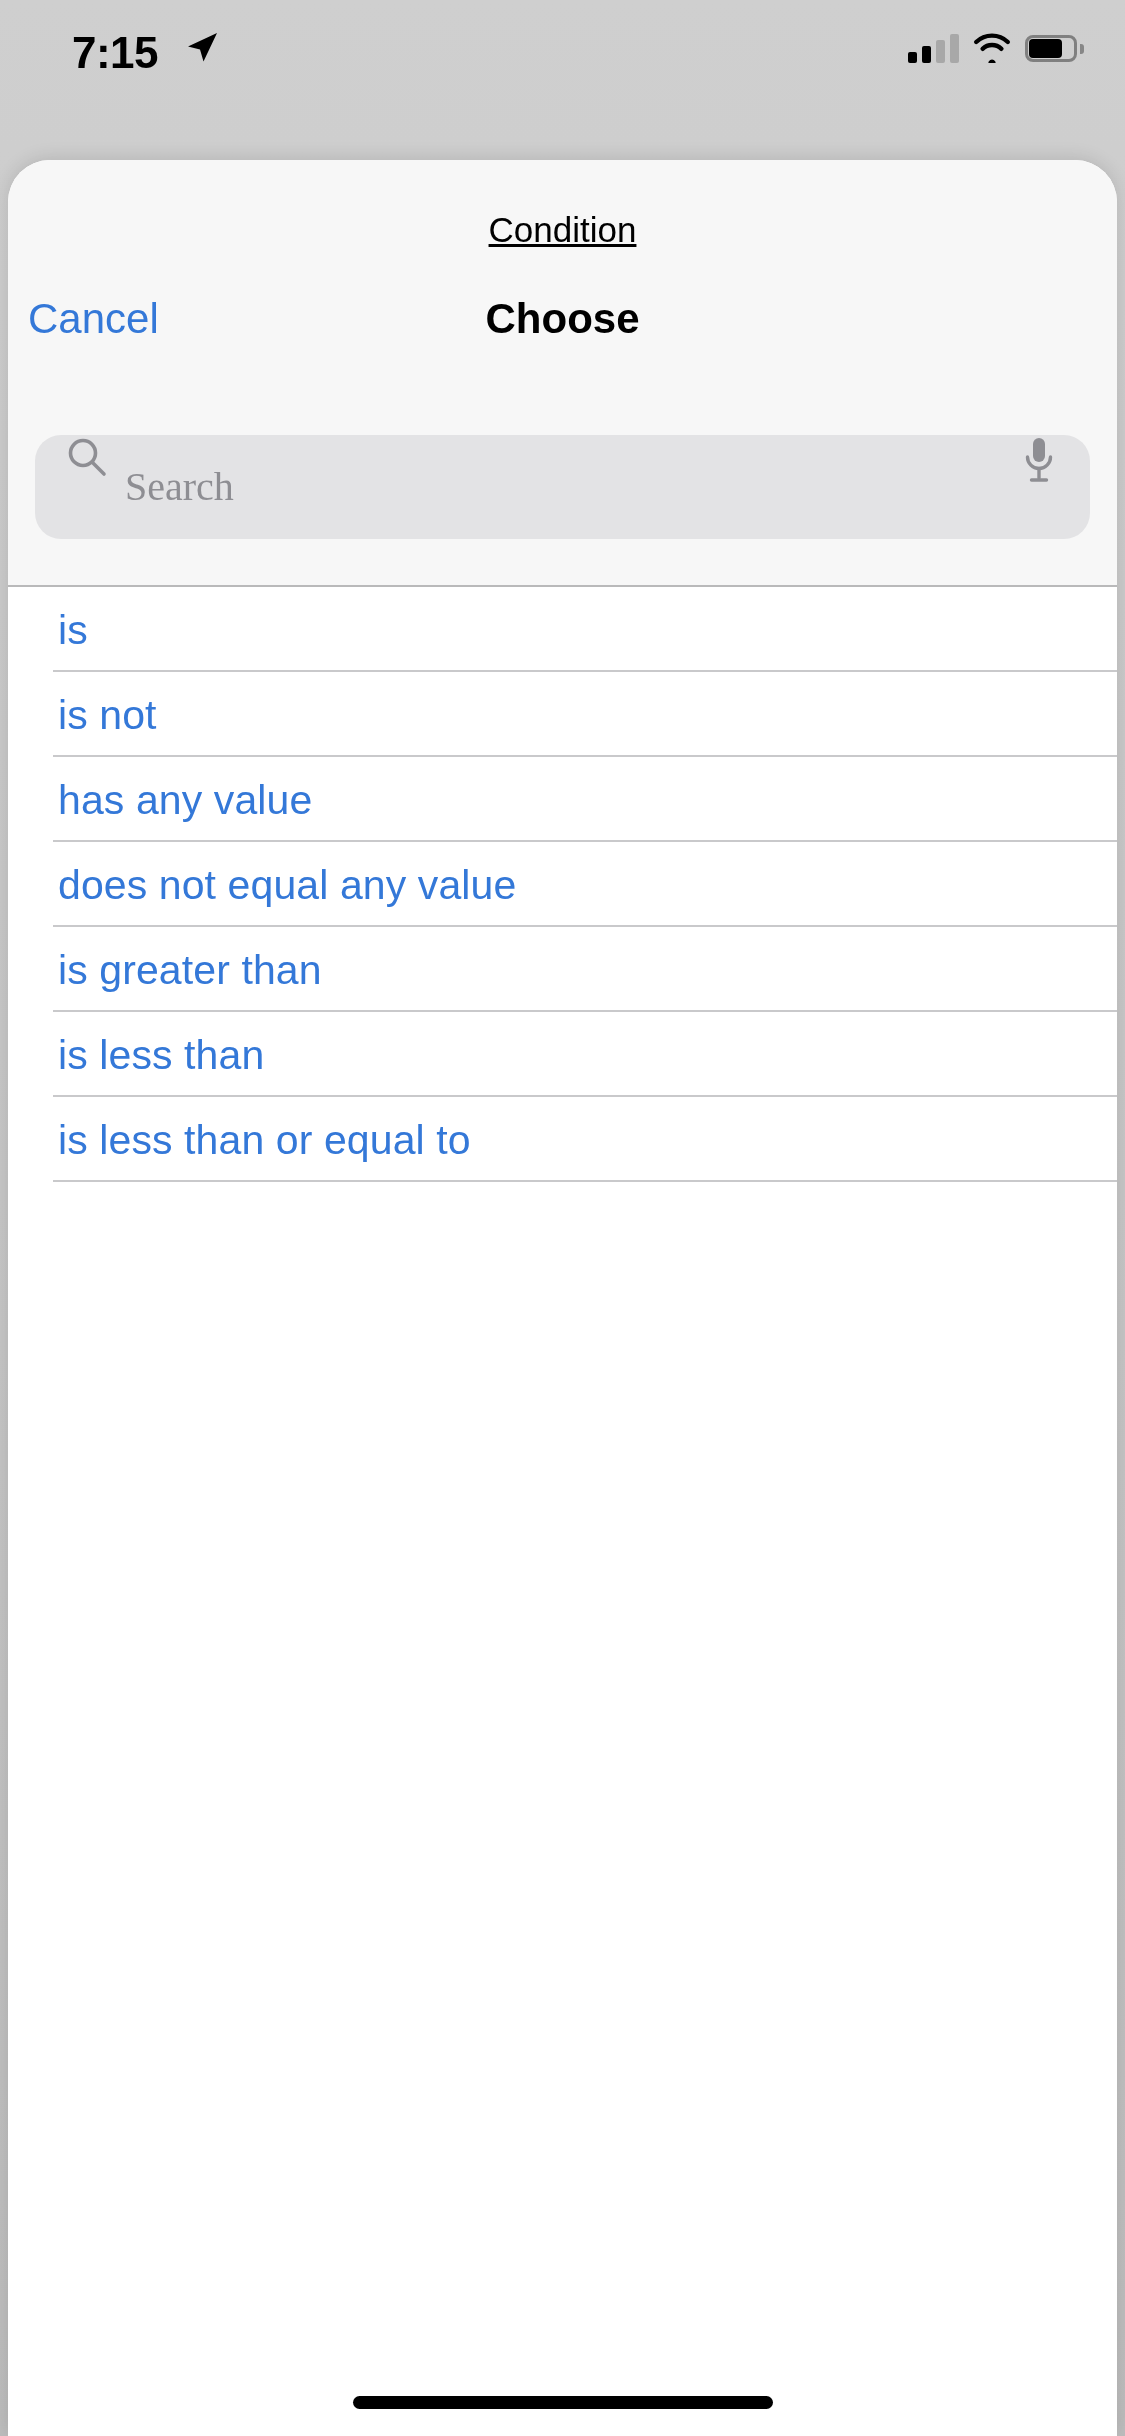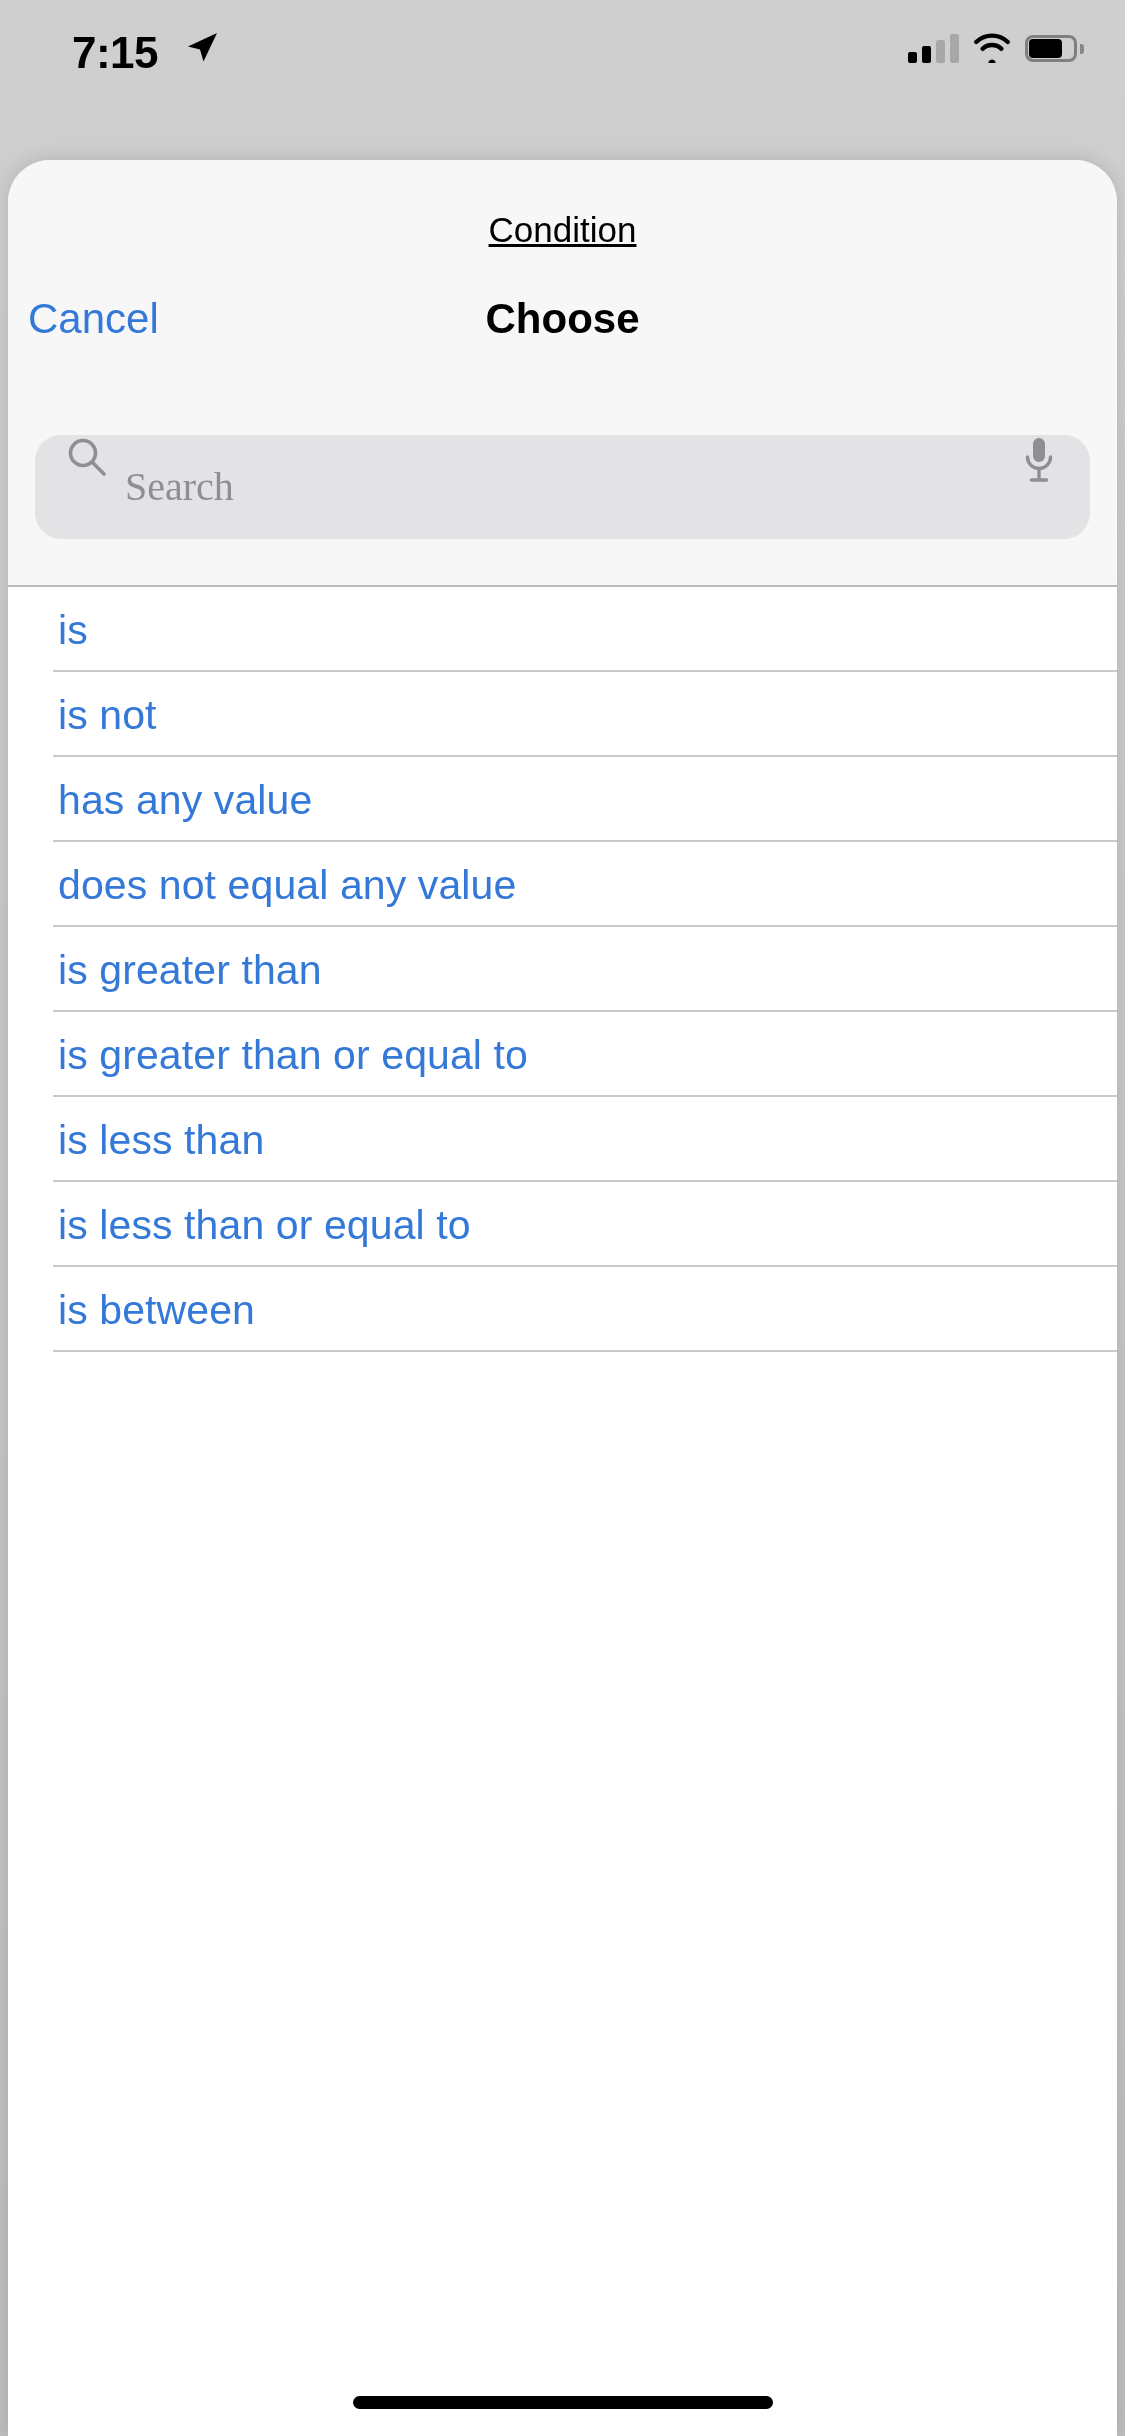--- a/index.html
+++ b/index.html
@@ -224,30 +224,24 @@
       <div class="list-item">
         <span class="label">has any value</span>
       </div>
       <div class="list-item">
         <span class="label">does not equal any value</span>
       </div>
       <div class="list-item">
         <span class="label">is greater than</span>
       </div>
       <div class="list-item">
-        <span class="label">is greater than or equal to</span>
-      </div>
-      <div class="list-item">
         <span class="label">is less than</span>
       </div>
       <div class="list-item">
         <span class="label">is less than or equal to</span>
       </div>
-      <div class="list-item">
-        <span class="label">is between</span>
-      </div>
     </div>
 
   </div>
 
   <div id="home-indicator"></div>
 
 </div>
 
 </body></html>

